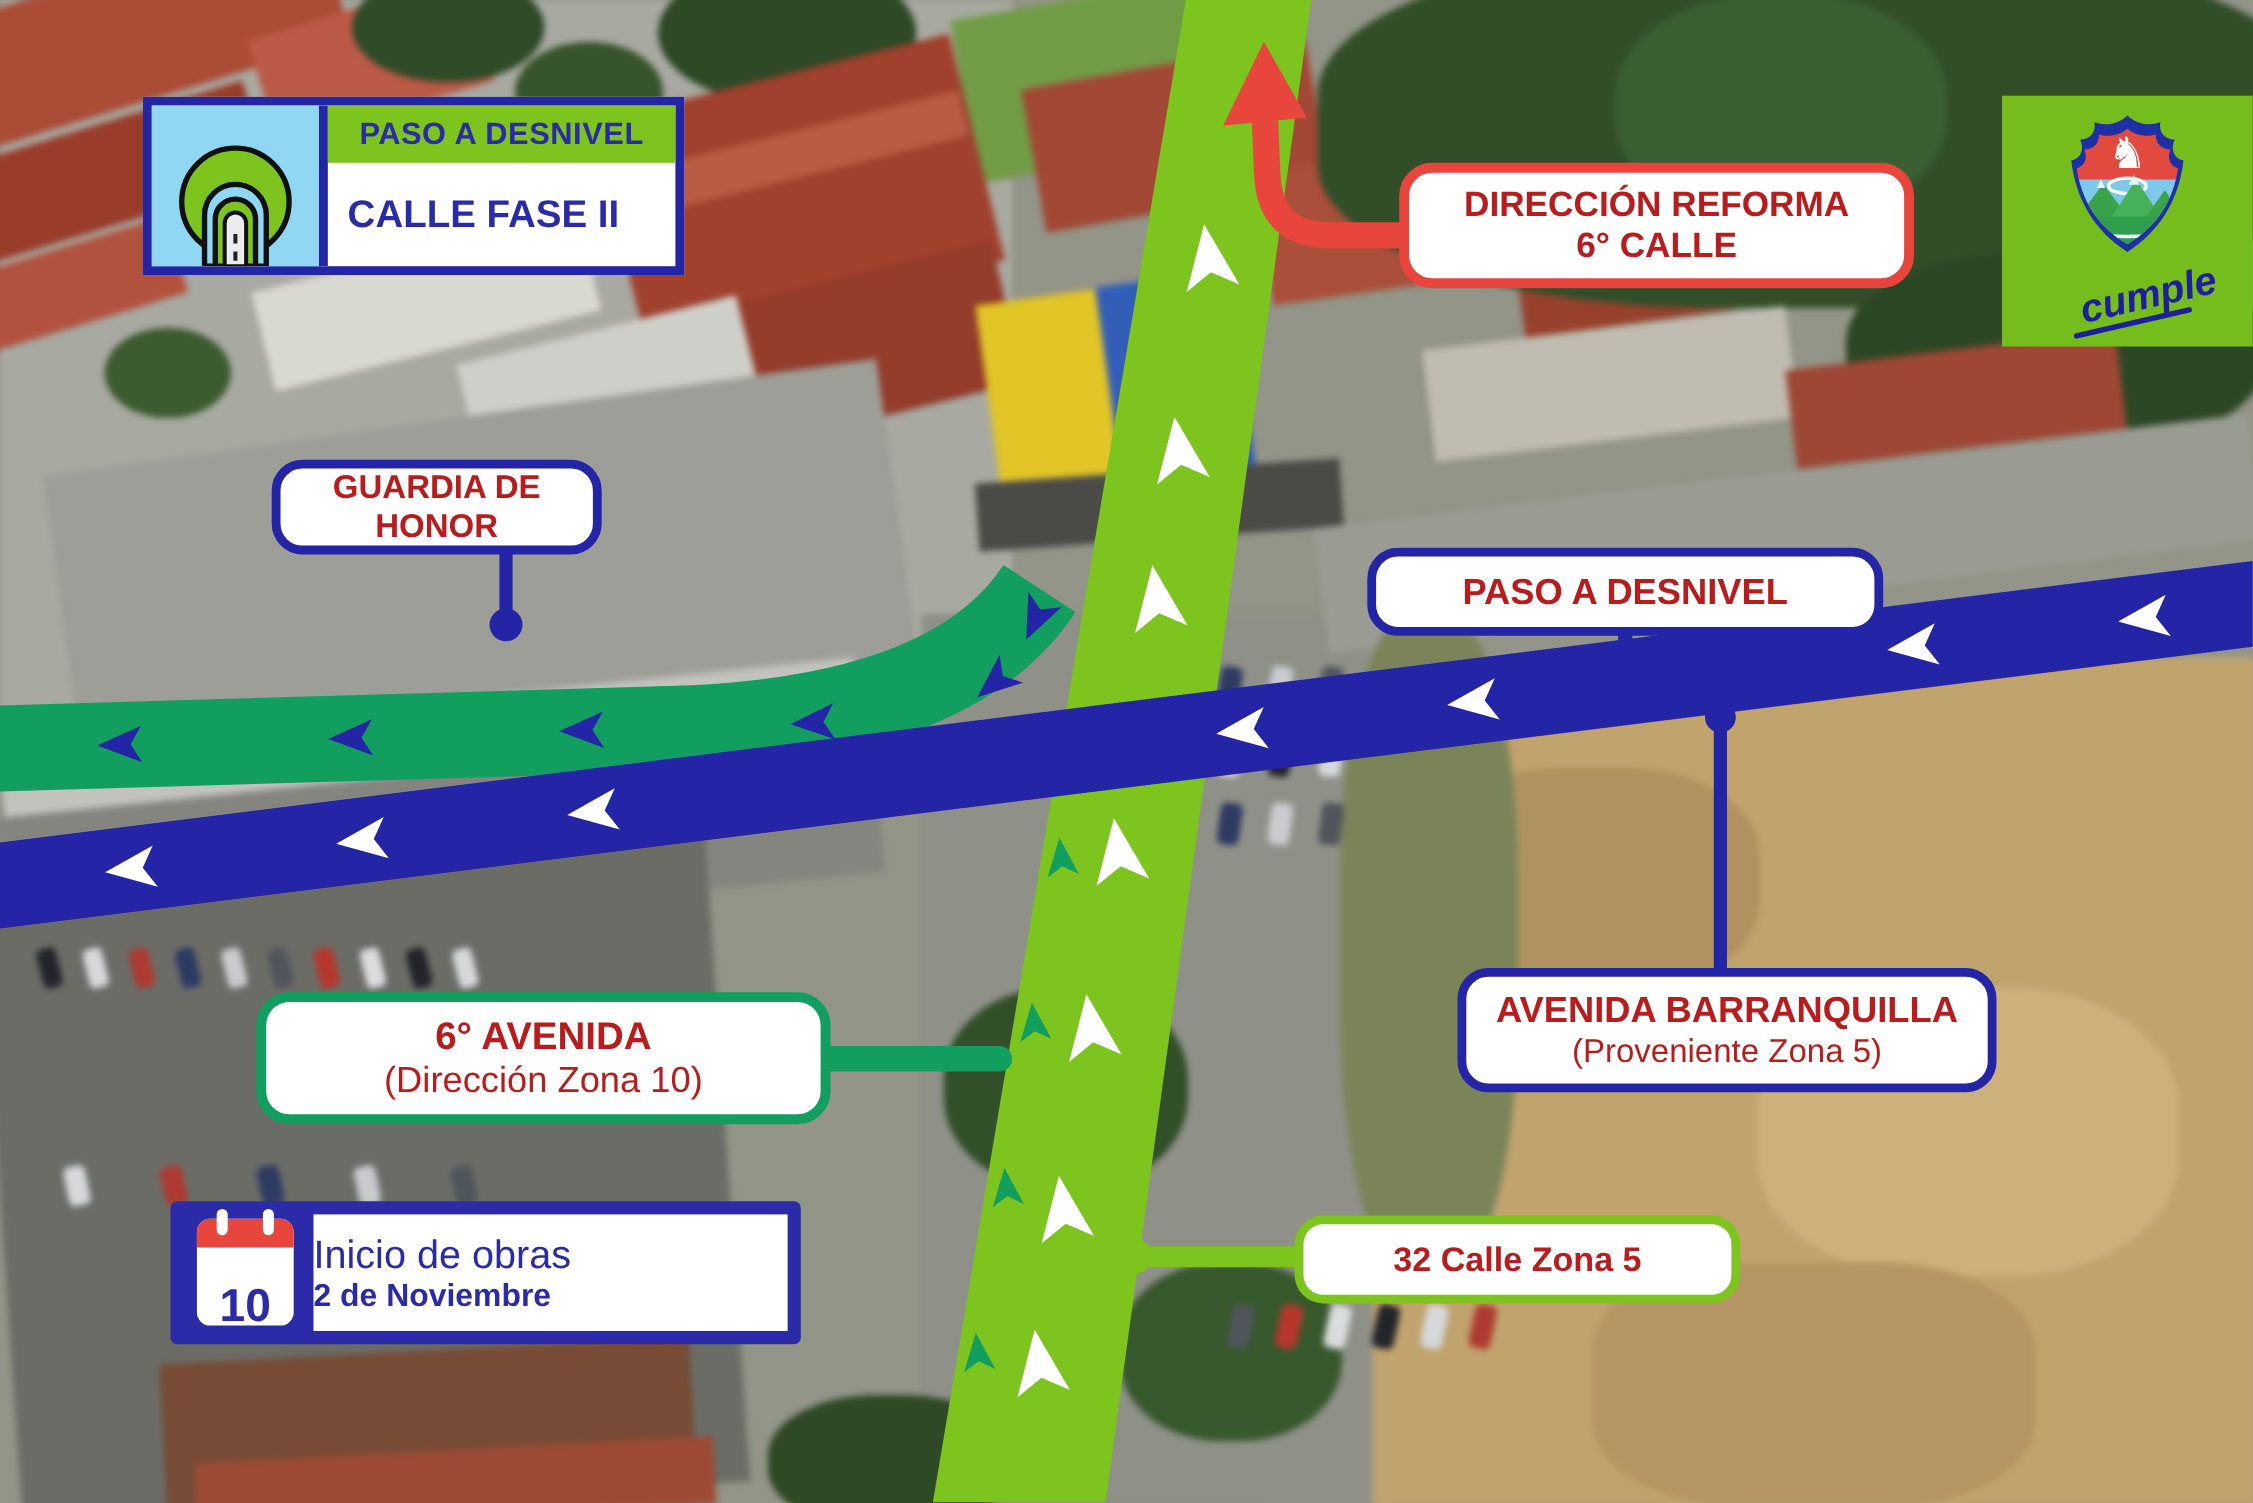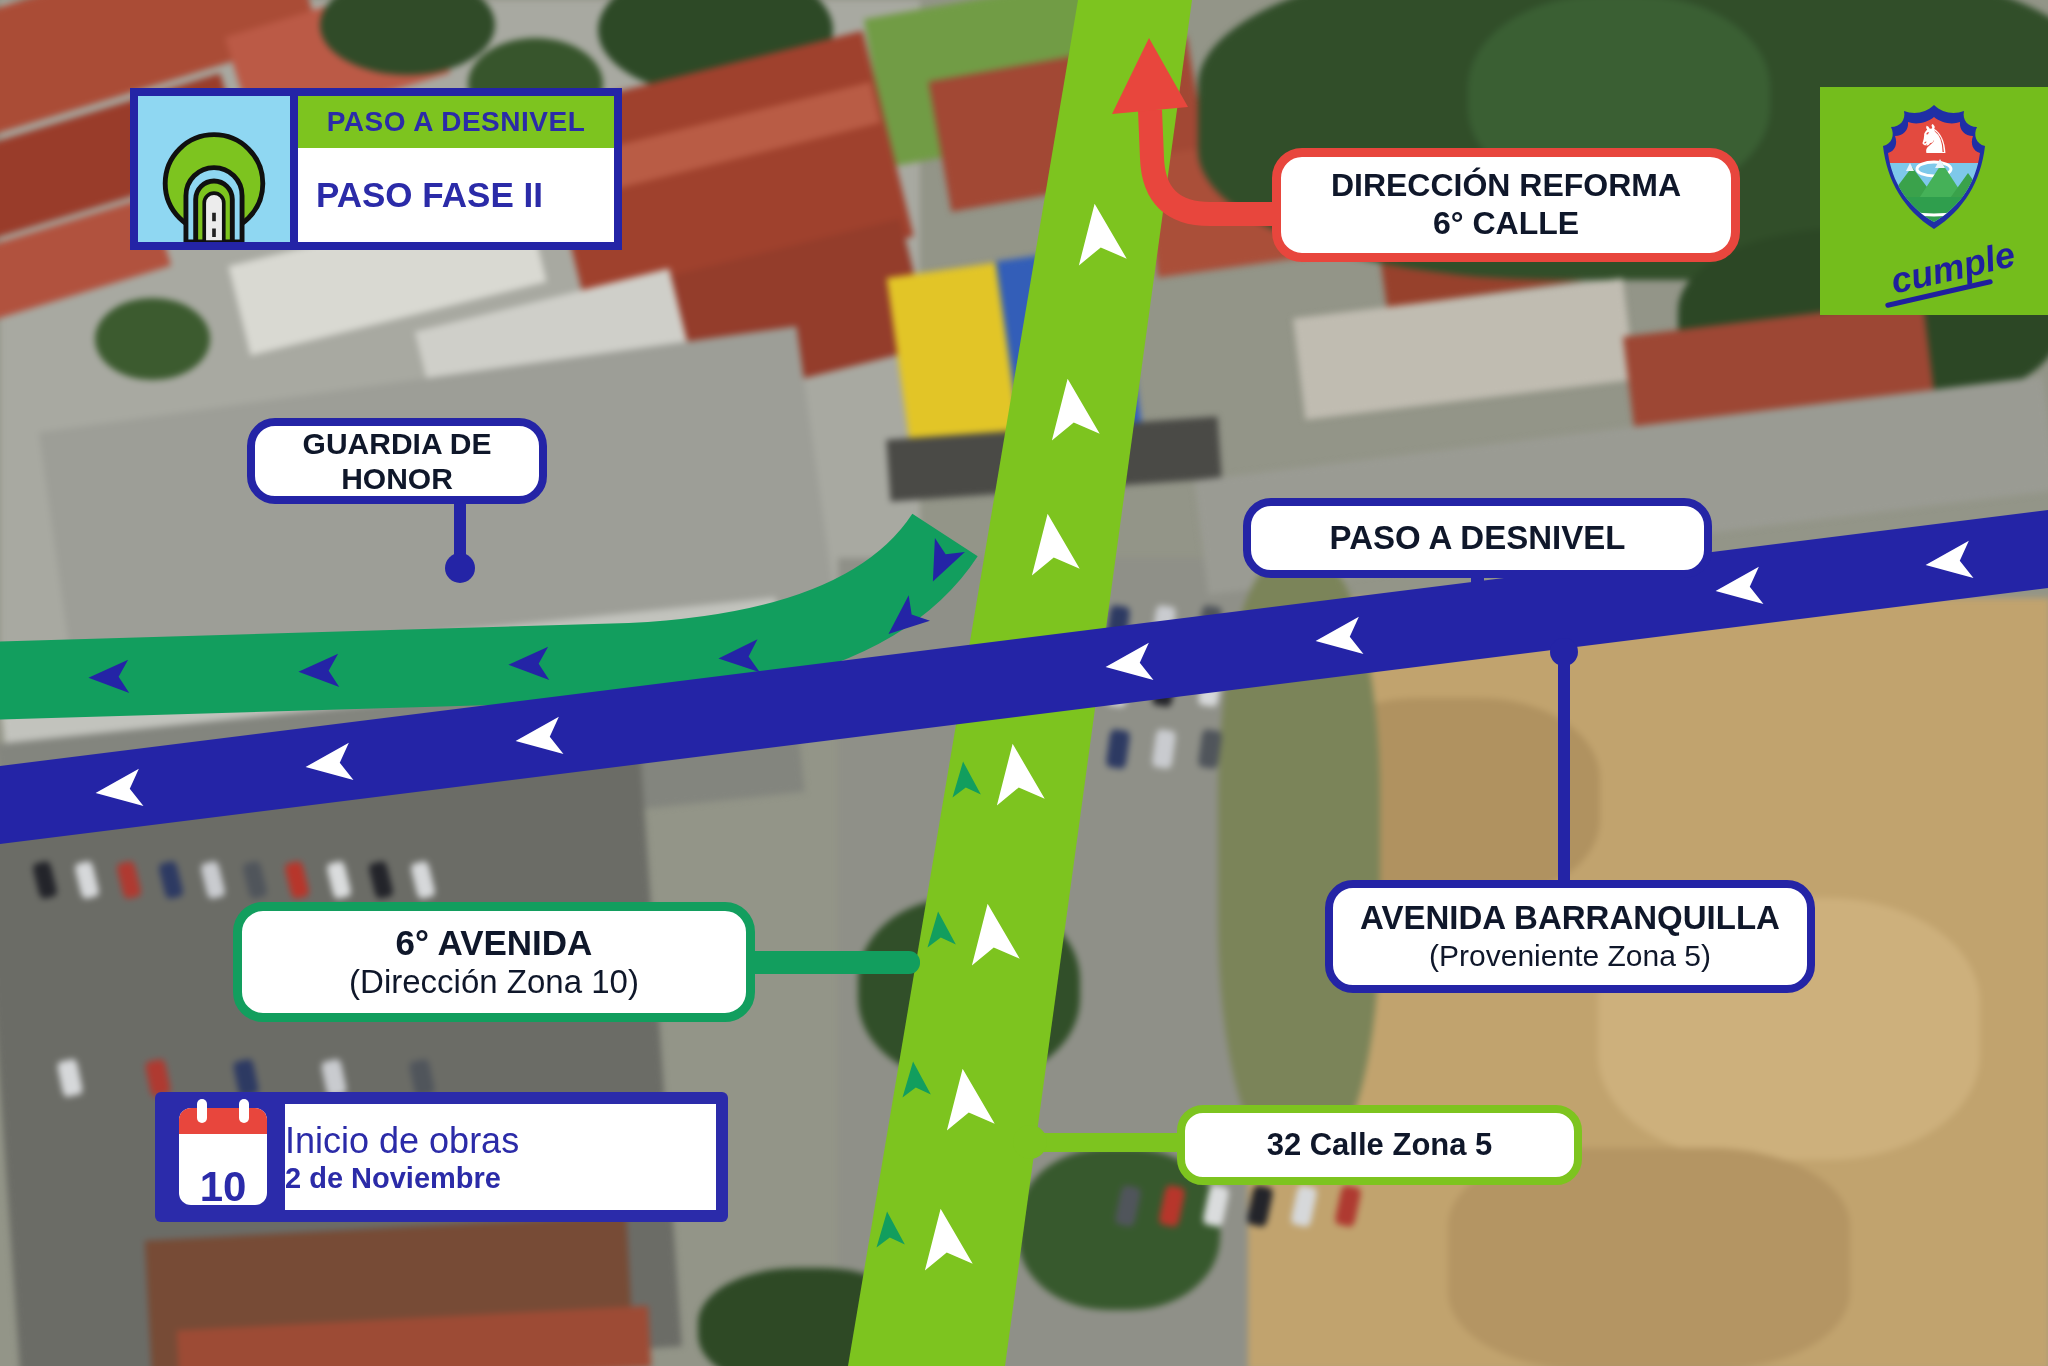--- a/index.html
+++ b/index.html
@@ -6,21 +6,21 @@
   #stage{position:relative;width:2048px;height:1366px;overflow:hidden;
          font-family:"Liberation Sans",sans-serif;background:#939588;}
   
   #photo{position:absolute;inset:0;filter:blur(3px) saturate(.92);}
   #photo div{position:absolute;}
   
   #roads{position:absolute;left:0;top:0;}
   
   .box{position:absolute;box-sizing:border-box;background:#fff;display:flex;
        flex-direction:column;align-items:center;justify-content:center;text-align:center;
-       color:#0f172a;font-weight:bold;line-height:1.18;}
+       color:#b91c1c;font-weight:bold;line-height:1.18;}
   .b-navy{border:8px solid #2424a6;border-radius:28px;}
   .b-red {border:9px solid #e8463d;border-radius:30px;}
   .b-teal{border:9px solid #129e5e;border-radius:30px;}
   .b-lime{border:8px solid #7dc41f;border-radius:26px;}
   .t-sub{font-weight:normal;}
   
   #badge{position:absolute;left:130px;top:88px;width:492px;height:162px;box-sizing:border-box;
          border:8px solid #2424a6;background:#fff;display:flex;}
   #badge .icon-cell{width:152px;flex:none;background:#8fd7f2;border-right:8px solid #2424a6;
          display:flex;align-items:flex-end;justify-content:center;overflow:hidden;}
@@ -190,21 +190,21 @@
         <circle cx="50" cy="52" r="40" stroke="#101010" stroke-width="4" fill="#7dc41f"></circle>
         <path d="M27,100 L27,62 A23,23 0 0 1 73,62 L73,100 Z" stroke="#101010" stroke-width="4" fill="#8fd7f2"></path>
         <path d="M35,100 L35,65 A15,15 0 0 1 65,65 L65,100 Z" stroke="#101010" stroke-width="4" fill="#7dc41f"></path>
         <path d="M42,100 L42,68 A8,8 0 0 1 58,68 L58,100 Z" fill="#ececec" stroke="#101010" stroke-width="3"></path>
         <path d="M50,76 L50,100" stroke="#222" stroke-width="3" stroke-dasharray="7 6" fill="none"></path>
       </svg>
     </div>
     <div class="right">
       <div class="hdr">PASO A DESNIVEL</div>
       <div class="ttl">
-        <span>PASO FASE II</span>
+        <span>CALLE FASE II</span>
       </div>
     </div>
   </div>
 
   <div class="box b-navy f30" style="left:247px;top:418px;width:300px;height:86px;">
     <span>GUARDIA DE HONOR</span>
   </div>
 
   <div class="box b-red f32" style="left:1272px;top:148px;width:468px;height:114px;">
     <span>DIRECCIÓN REFORMA</span>

